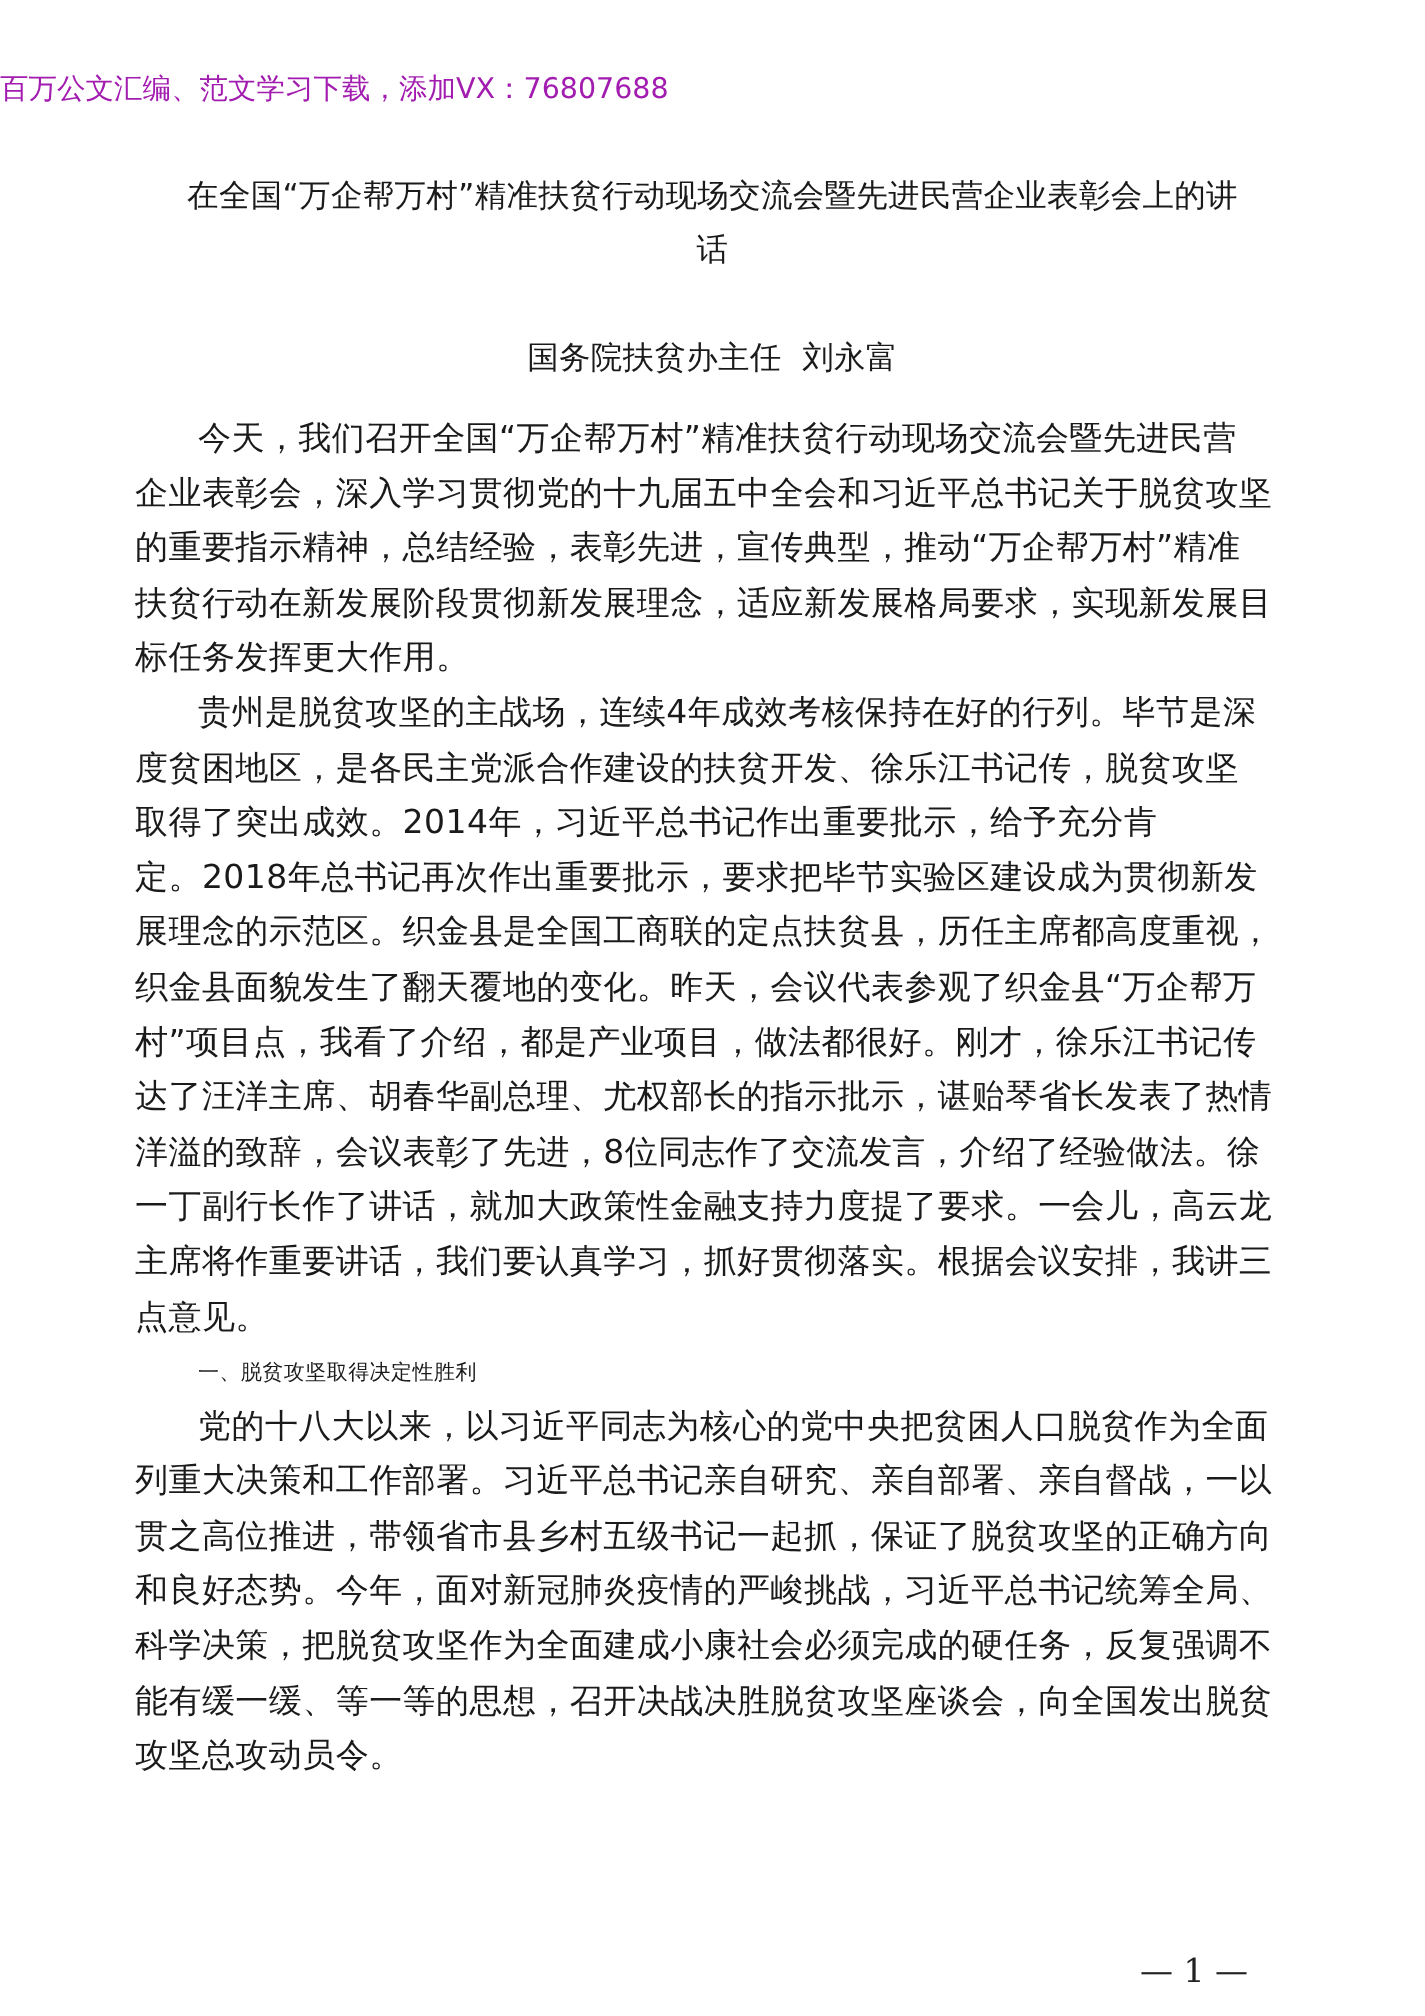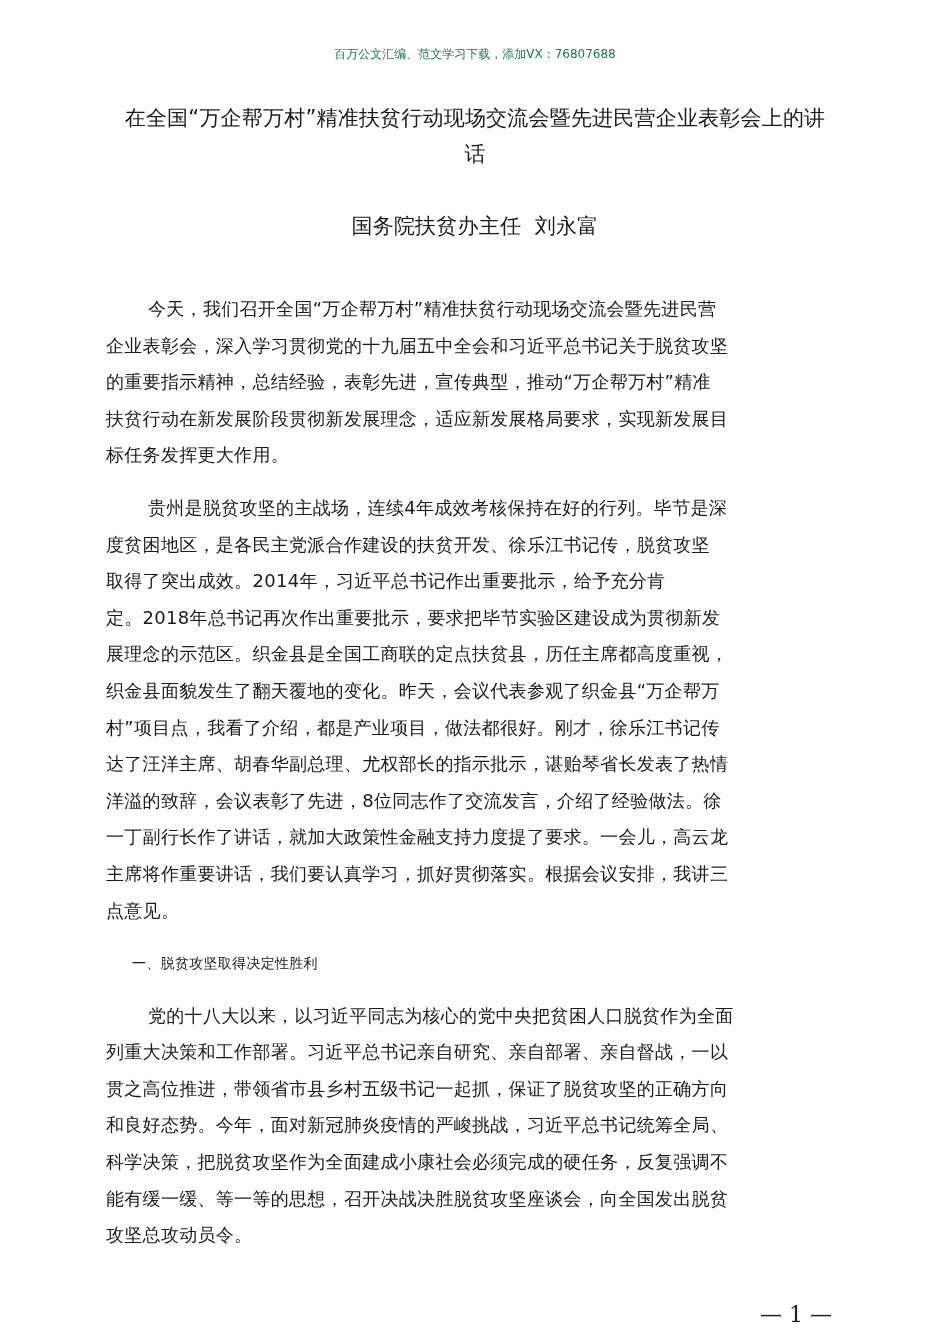--- a/index.html
+++ b/index.html
@@ -3,27 +3,27 @@
   <meta charset="utf-8">
   <style>
     html, body { margin: 0; padding: 0; background: #ffffff; }
     body {
       width: 950px; height: 1344px; position: relative; overflow: hidden;
       font-family: "DejaVu Sans", "Liberation Sans", sans-serif;
       color: #1a1a1a;
     }
     .watermark {
       position: absolute; top: 46px; left: 0; width: 950px;
-      text-align: center; font-size: 12px; color: #15803d; letter-spacing: 0px;
+      font-size: 19px; color: #a21caf; letter-spacing: 0px;
     }
-    .title-block { position: absolute; top: 100px; left: 90px; width: 770px; text-align: center; }
+    .title-block { position: absolute; top: 112px; left: 90px; width: 770px; text-align: center; }
     .title-line { font-size: 21px; line-height: 36px; letter-spacing: 0.2px; white-space: nowrap; }
     .body-text { position: absolute; top: 275px; left: 90px; width: 770px; }
     .para {
-      font-size: 18px; line-height: 36.6px; margin: 16px; text-indent: 42px;
+      font-size: 22px; line-height: 36.6px; margin: 0; text-indent: 42px;
       text-align: justify; letter-spacing: 0.3px;
     }
     .line { display: block; white-space: nowrap; }
     .heading {
       font-size: 14px; line-height: 36.6px; margin: 0; text-indent: 42px; letter-spacing: 0.3px;
     }
     .page-number {
       position: absolute; top: 1302px; left: 760px;
       font-family: "DejaVu Serif", "Liberation Serif", serif; font-size: 22px; color: #222;
     }

